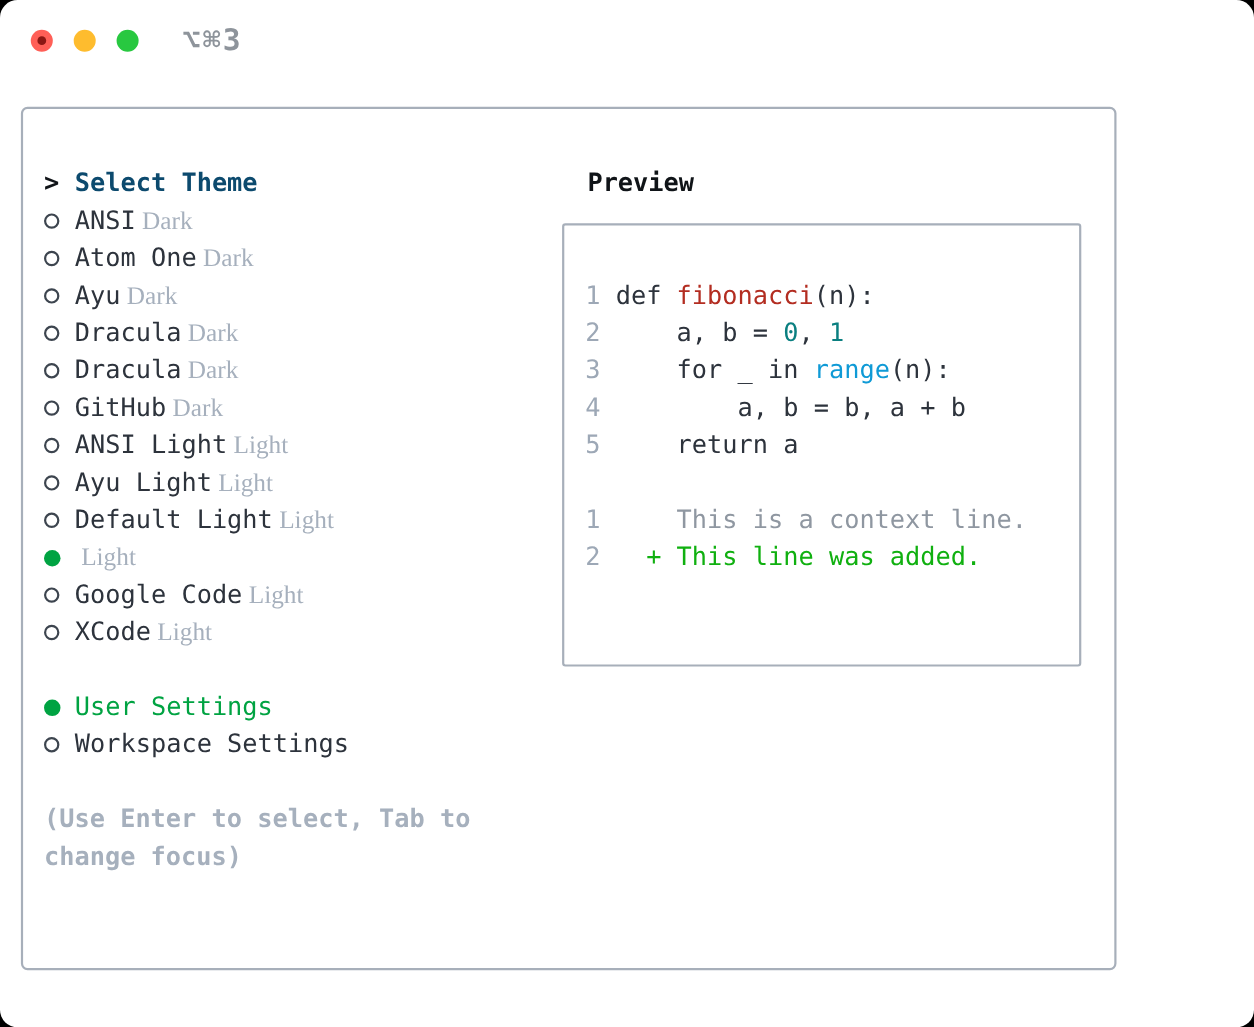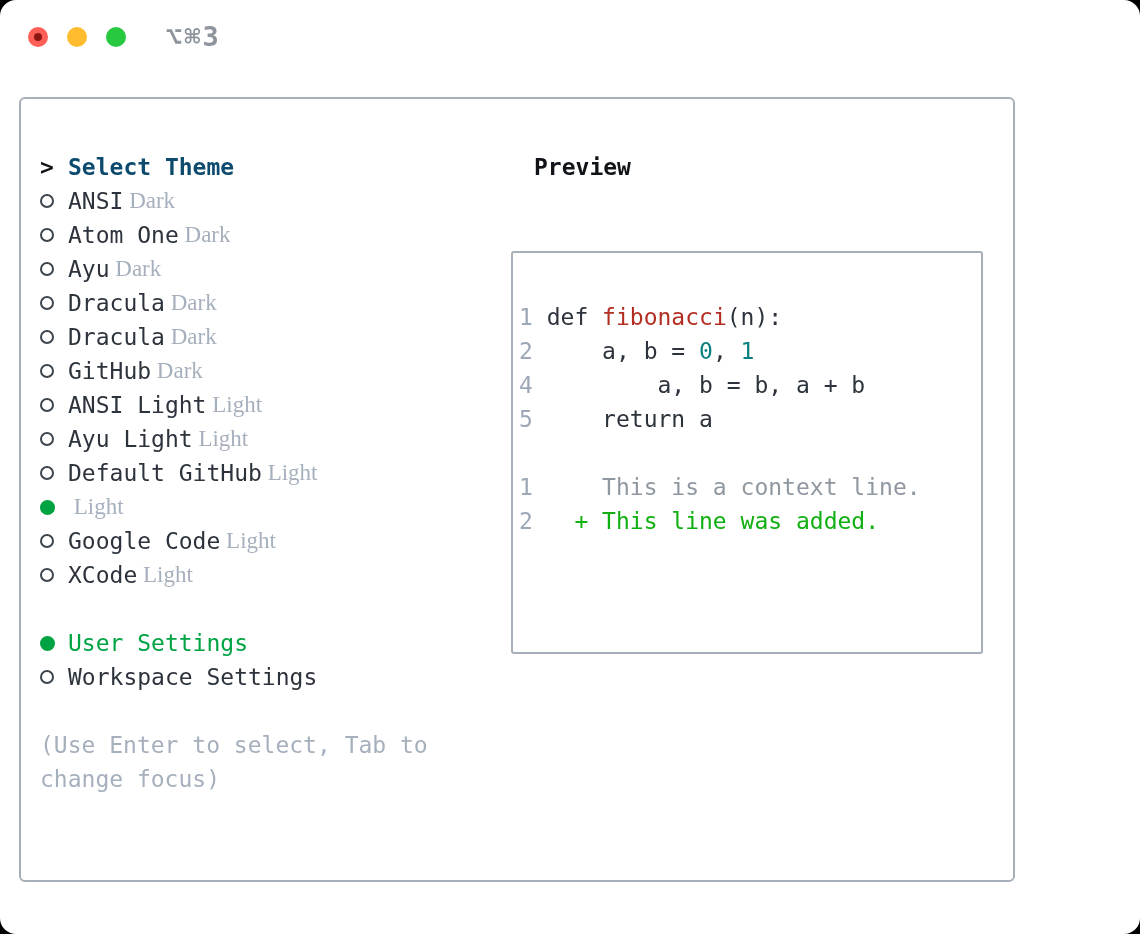--- a/index.html
+++ b/index.html
@@ -100,45 +100,44 @@
   .list-header {
     font-weight: 700;
     color: #0c4a6e;
   }
   .apply-header {
     color: #15181c;
   }
   .theme-name { color: var(--dark-text, #2d333c); }
   .theme-name.sel { color: var(--selection-green, #00a342); }
   .theme-tag { color: var(--muted-gray, #a6b0bd); font-family: Liberation Serif, serif; }
-  .hint { color: var(--muted-gray, #a6b0bd); }
+  .hint { color: var(--muted-gray, #a6b0bd); font-weight: bold; }
   .blank-row { height: 34px; }
   
   .preview-label {
     position: absolute;
     left: 481px; top: 51px;
     height: 34px;
     display: flex;
     align-items: center;
     font-size: 23px;
     font-weight: 700;
     color: #101418;
     margin-left: 32px;
   }
   .preview-box {
     position: absolute;
     left: 490px; top: 104px;
     width: 472px; height: 403px;
     border: 2px solid var(--border-gray, #a7afba);
     border-radius: 3px;
     box-sizing: border-box;
-    padding: 47px 0 0 6px;
+    padding: 47px 0 0 19px;
     overflow: hidden;
     background: #fff;
-    margin-top: 48px;
   }
   .cline {
     height: 34px;
     font-size: 23px;
     line-height: 34px;
     white-space: pre;
   }
   .lineno       { color: var(--lineno-gray, #9da8b6); }
   .seg-code     { color: var(--dark-text, #2d333c); }
   .seg-function { color: var(--function-red, #b32d21); }
@@ -174,21 +173,21 @@
 
       <div id="theme-list">
           <div class="row"><span class="marker"><span class="ring"></span></span><span class="theme-name">ANSI</span><span class="theme-tag"> Dark</span></div>
           <div class="row"><span class="marker"><span class="ring"></span></span><span class="theme-name">Atom One</span><span class="theme-tag"> Dark</span></div>
           <div class="row"><span class="marker"><span class="ring"></span></span><span class="theme-name">Ayu</span><span class="theme-tag"> Dark</span></div>
           <div class="row"><span class="marker"><span class="ring"></span></span><span class="theme-name">Dracula</span><span class="theme-tag"> Dark</span></div>
           <div class="row"><span class="marker"><span class="ring"></span></span><span class="theme-name">Dracula</span><span class="theme-tag"> Dark</span></div>
           <div class="row"><span class="marker"><span class="ring"></span></span><span class="theme-name">GitHub</span><span class="theme-tag"> Dark</span></div>
           <div class="row"><span class="marker"><span class="ring"></span></span><span class="theme-name">ANSI Light</span><span class="theme-tag"> Light</span></div>
           <div class="row"><span class="marker"><span class="ring"></span></span><span class="theme-name">Ayu Light</span><span class="theme-tag"> Light</span></div>
-          <div class="row"><span class="marker"><span class="ring"></span></span><span class="theme-name">Default GitHub</span><span class="theme-tag"> Light</span></div>
+          <div class="row"><span class="marker"><span class="ring"></span></span><span class="theme-name">Default Light</span><span class="theme-tag"> Light</span></div>
           <div class="row"><span class="marker"><span class="dot"></span></span><span class="theme-tag"> Light</span></div>
           <div class="row"><span class="marker"><span class="ring"></span></span><span class="theme-name">Google Code</span><span class="theme-tag"> Light</span></div>
           <div class="row"><span class="marker"><span class="ring"></span></span><span class="theme-name">XCode</span><span class="theme-tag"> Light</span></div>
         </div>
 
       <div class="blank-row"></div>
 
 
       <div id="apply-list">
           <div class="row"><span class="marker"><span class="dot"></span></span><span class="theme-name sel">User Settings</span></div>
@@ -200,20 +199,21 @@
       <div class="row hint">(Use Enter to select, Tab to</div>
       <div class="row hint">change focus)</div>
     </div>
 
     <div class="preview-label">Preview</div>
 
     <div class="preview-box">
       <div id="code-lines">
           <div class="cline"><span class="lineno">1</span><span class="seg-code"> def </span><span class="seg-function">fibonacci</span><span class="seg-code">(n):</span></div>
           <div class="cline"><span class="lineno">2</span><span class="seg-code">     a, b = </span><span class="seg-number">0</span><span class="seg-code">, </span><span class="seg-number">1</span></div>
+          <div class="cline"><span class="lineno">3</span><span class="seg-code">     for _ in </span><span class="seg-builtin">range</span><span class="seg-code">(n):</span></div>
           <div class="cline"><span class="lineno">4</span><span class="seg-code">         a, b = b, a + b</span></div>
           <div class="cline"><span class="lineno">5</span><span class="seg-code">     return a</span></div>
           <div class="cline"><span class="lineno"></span></div>
           <div class="cline"><span class="lineno">1</span><span class="seg-context">     This is a context line.</span></div>
           <div class="cline"><span class="lineno">2</span><span class="seg-added">   + This line was added.</span></div>
         </div>
     </div>
 
   </div>
 </div>

